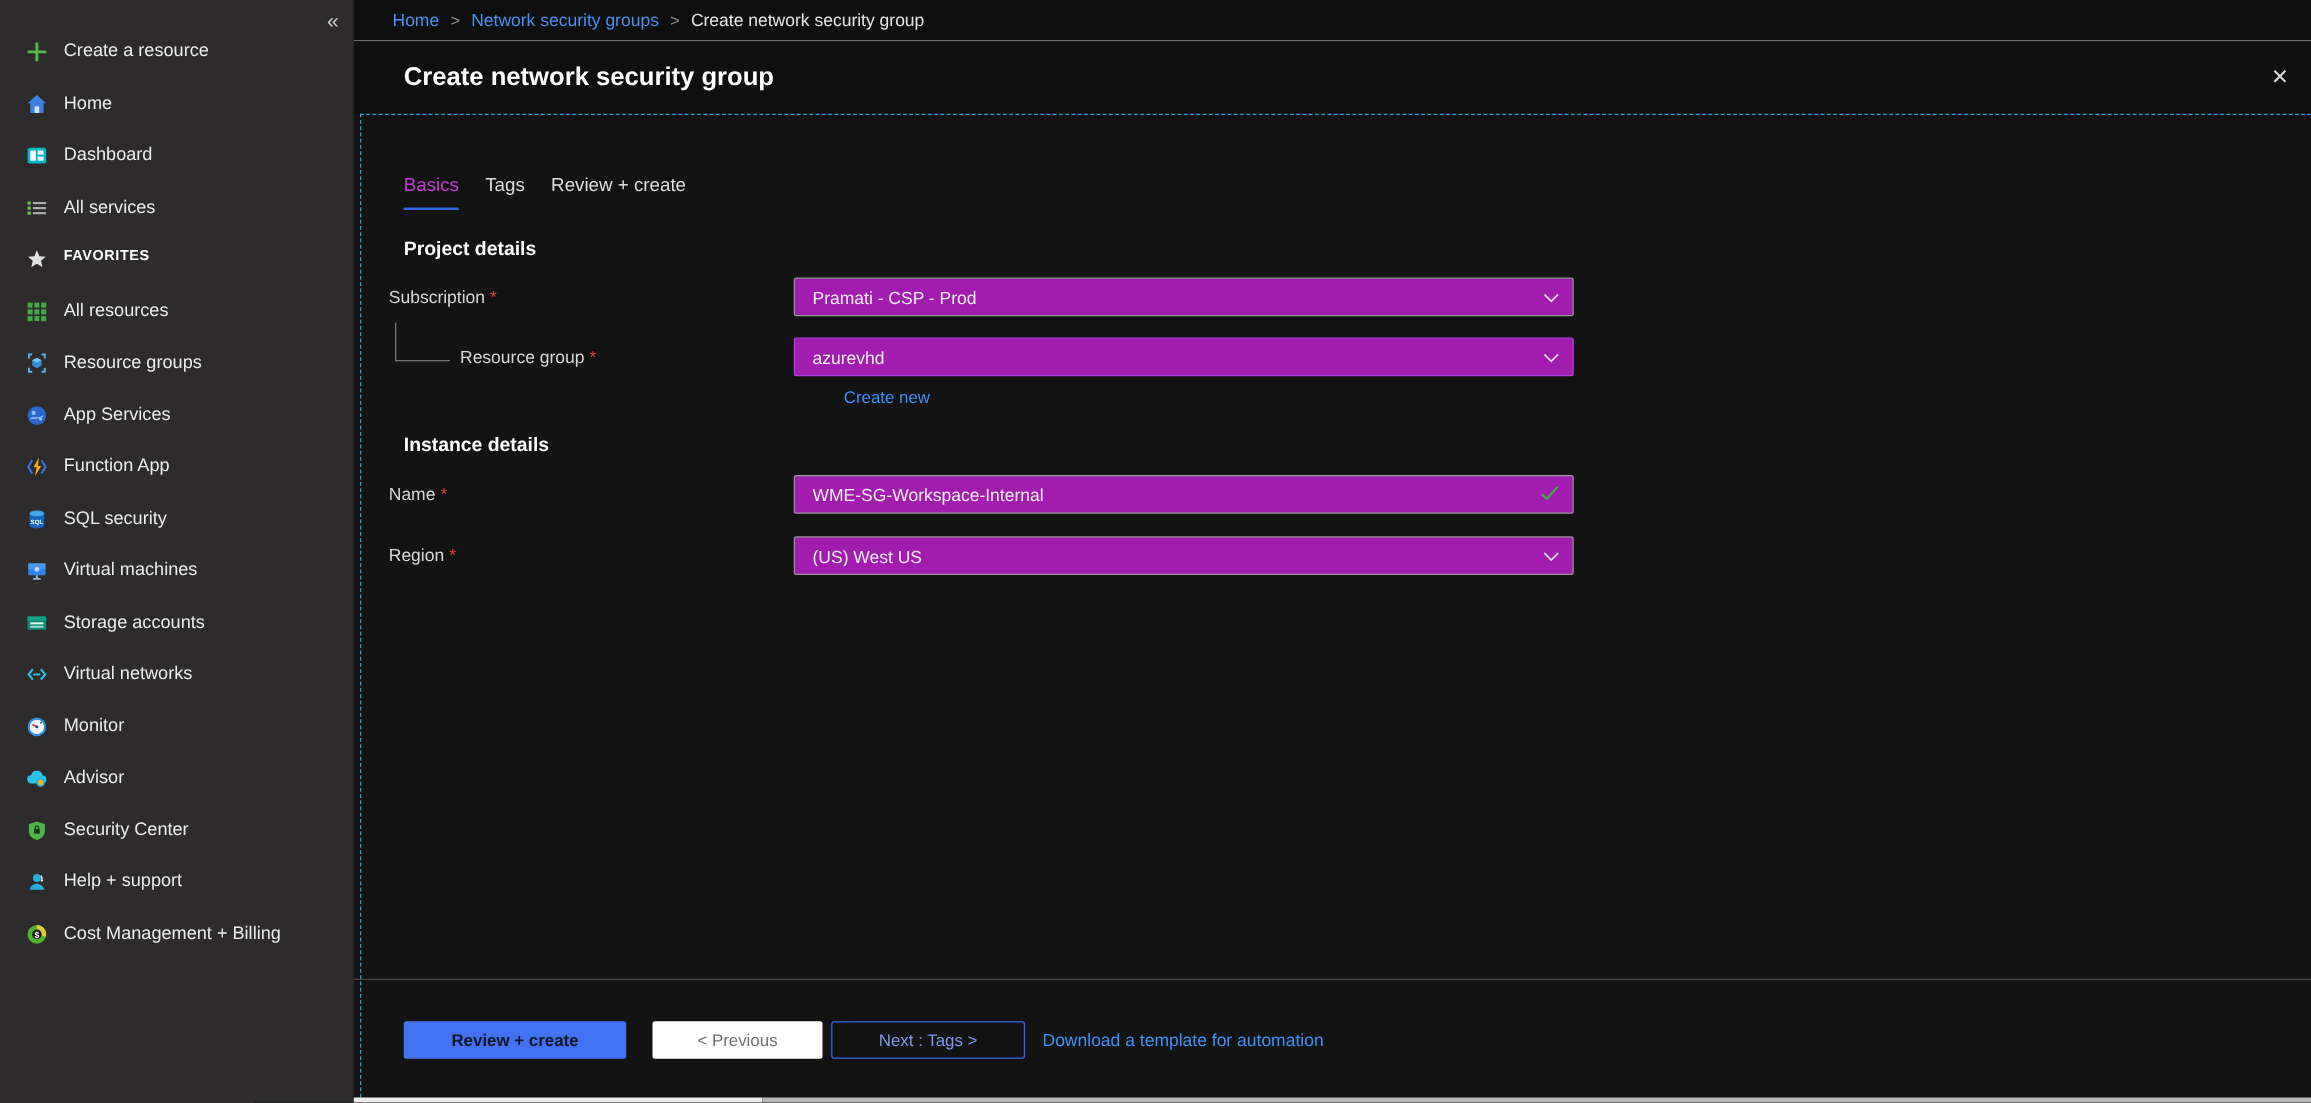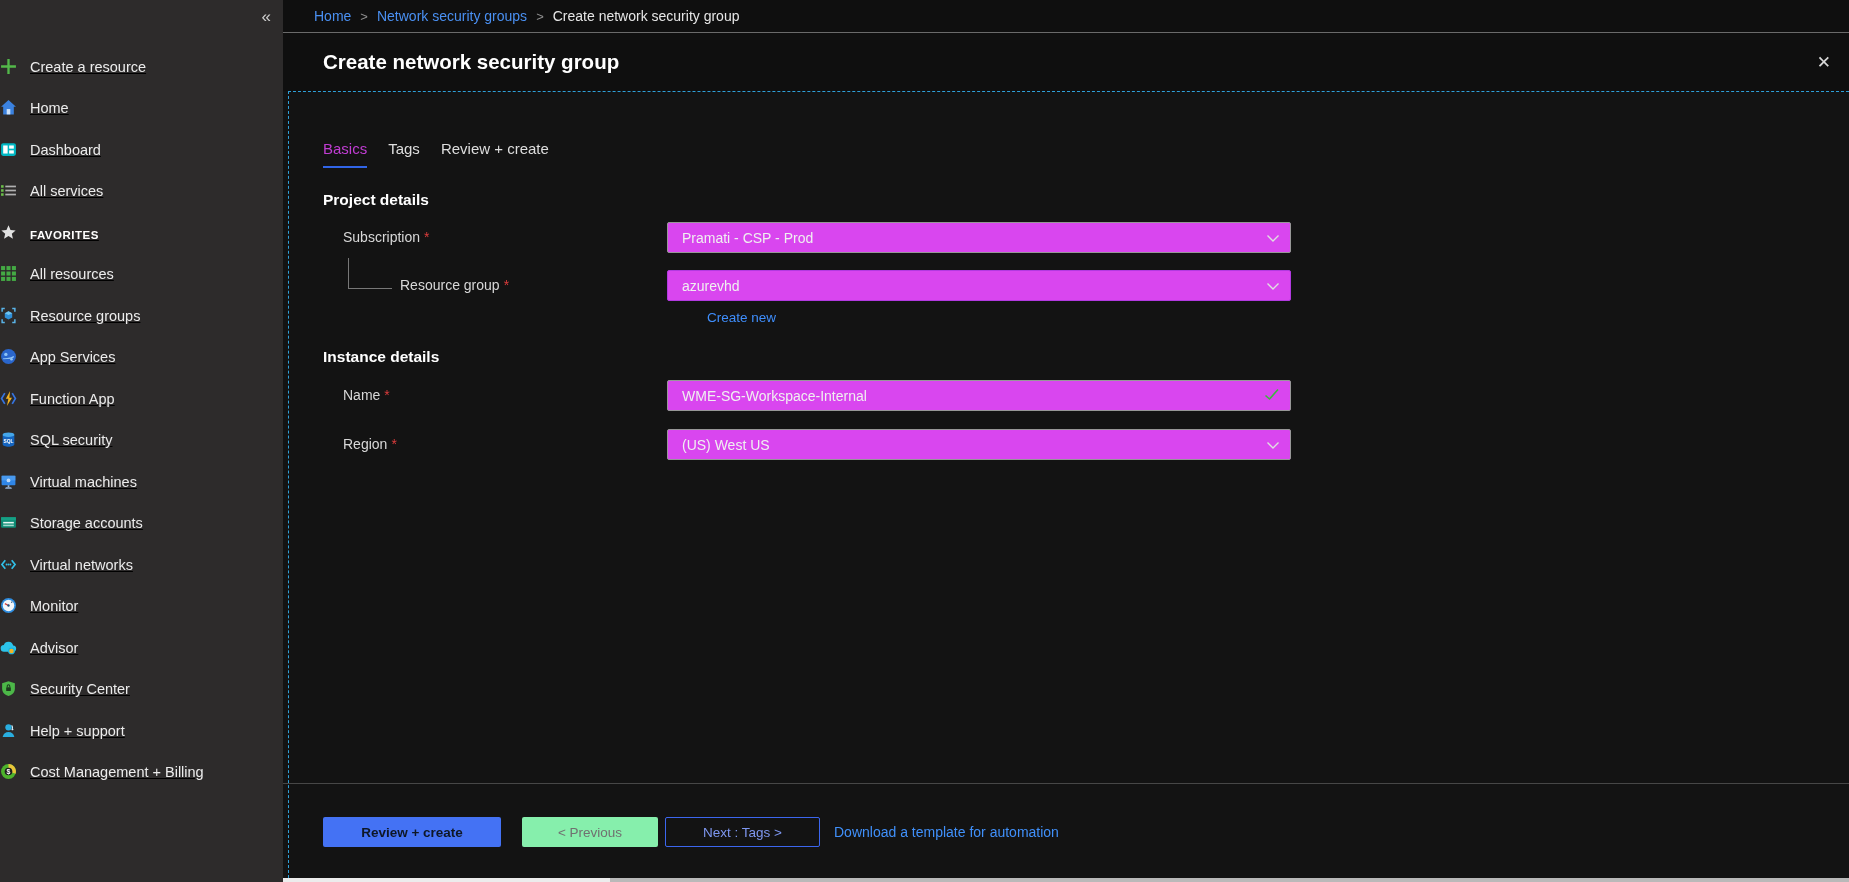--- a/index.html
+++ b/index.html
@@ -5,22 +5,22 @@
   * { margin:0; padding:0; box-sizing:border-box; }
   html,body { width:1849px; height:882px; overflow:hidden; background:#131313;
               font-family:"Liberation Sans", sans-serif; }
 
   
   .sidebar { position:absolute; left:0; top:0; width:283px; height:882px;
              background:#2d2b2b; z-index:2; }
   .sidebar-header { height:33px; display:flex; justify-content:flex-end; align-items:center;
                     padding-right:12px; }
   .collapse-glyph { color:#cfcfcf; font-size:17px; cursor:pointer; line-height:1; }
-  .nav-item { height:41.5px; display:flex; align-items:flex-end; 
-              cursor:pointer;text-decoration:underline; }
+  .nav-item { height:41.5px; display:flex; align-items:flex-start; padding-left:21px;
+              cursor:pointer; }
   .nav-icon { width:17px; height:17px; flex:none; margin-right:13px; display:flex;
               align-items:center; justify-content:center; }
   .nav-icon svg { width:17px; height:17px; display:block; }
   .nav-label { color:#ececec; font-size:14.5px; white-space:nowrap; }
   .nav-item.fav .nav-label { font-size:11.5px; font-weight:bold; color:#ffffff;
                              letter-spacing:0.5px; }
 
   
   .main { position:absolute; left:283px; top:0; right:0; bottom:0;
           display:flex; flex-direction:column; background:#131313; }
@@ -46,34 +46,34 @@
 
   
   .tabs { padding:49px 0 0 40px; display:flex; }
   .tab { font-size:15px; color:#dedede; margin-right:21px; padding-bottom:9px;
          cursor:pointer; border-bottom:2.5px solid transparent; }
   .tab.active { color:#c13dd3; border-bottom-color:#3165e8; }
 
   .section-heading { color:#ffffff; font-size:15.5px; font-weight:600;
                      margin:24px 0 0 40px; line-height:16px; }
 
-  .form-rows { position:relative; margin-left:60px; }
+  .form-rows { position:relative; margin-left:28px; }
   .form-row { display:flex; align-items:center; }
   .row-sub { margin-top:14px; }
   .row-rg  { margin-top:17px; }
   .row-name { margin-top:15px; }
   .row-region { margin-top:18px; }
   .field-label { width:324px; flex:none; color:#d8d8d8; font-size:14px; line-height:31px; }
   .field-label.indent { padding-left:57px; }
   .req { color:#dc3c3c; margin-left:4px; }
   .connector { position:absolute; left:5px; top:36px; width:44px; height:31px;
                border-left:1px solid #787878; border-bottom:1px solid #787878;
                pointer-events:none; }
 
-  .field { width:624px; height:31px; background:#d946ef; border:1px solid #979797;
+  .field { width:624px; height:31px; background:#a21caf; border:1px solid #979797;
            border-radius:2px; display:flex; align-items:center; padding:0 10px 0 14px;
            color:#f0f0f0; font-size:14px; cursor:pointer; position:relative; }
   .field .value { flex:1; white-space:nowrap; overflow:hidden; }
   .field.focused { border:1px solid #b23ae0; }
   .chev { flex:none; }
   .check { flex:none; }
 
   .create-new { margin:9px 0 0 364px; color:#3f8efc; font-size:13.5px; width:fit-content;
                 cursor:pointer; }
 
@@ -81,21 +81,21 @@
 
   
   .footer { position:absolute; left:0; right:0; bottom:0; height:99px;
             border-top:1px solid #474747; padding:33px 0 0 40px;
             display:flex; align-items:flex-start; }
   .btn { height:30px; font-size:13.5px; display:inline-flex; align-items:center;
          justify-content:center; border-radius:2px; cursor:pointer;
          font-family:"Liberation Sans", sans-serif; }
   .btn-primary { width:178px; background:#4472f4; color:#0e1726; font-weight:600;
                  border:none; margin-right:21px; }
-  .btn-disabled { width:136px; background:#86efac; color:#707070; border:none;
+  .btn-disabled { width:136px; background:#ffffff; color:#707070; border:none;
                   margin-right:7px; cursor:default; }
   .btn-outline { width:155px; background:transparent; color:#7e97f0;
                  border:1px solid #3c66ee; margin-right:14px; }
   .download-link { color:#4090fa; font-size:14px; line-height:30px; cursor:pointer; }
 
   
   .hscroll { position:absolute; left:0; right:0; bottom:0; height:4px; display:flex; z-index:3; }
   .hscroll .thumb { width:327px; background:#ececec; }
   .hscroll .track { flex:1; background:#b9b9b9; }
 </style>

